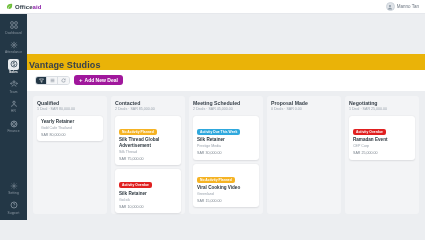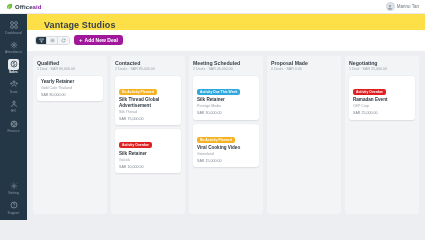--- a/index.html
+++ b/index.html
@@ -52,21 +52,21 @@
   }
   .nav-item.active .nav-ico { background: #e9ecef; }
   .nav-item.active .nav-ico svg { stroke: #233746; fill: none; }
   .nav-item.active .nav-label { color: #ffffff; font-weight: 700; }
   .nav-ico svg { display: block; }
   .nav-label { font-size: 3.2px; color: #8e9aa5; letter-spacing: .1px; line-height: 1; }
 
   
   .main { flex: 1; display: flex; flex-direction: column; min-width: 0; background: #eceef1; }
   .page-head {
-    background: #fde047; padding: 6px 8px 0 17px;
+    background: #eab308; padding: 6px 8px 0 2px; margin-top: 40px;
   }
   .page-title { font-size: 9px; font-weight: 700; color: #37424c; letter-spacing: .1px; }
   .toolbar {
     background: #ffffff; padding: 5px 8px 6px 8px;
     display: flex; align-items: center; gap: 4px;
   }
   .seg {
     display: flex; align-items: center; border-radius: 3px; overflow: hidden;
     border: 1px solid #d9dde2; height: 9px;
   }

